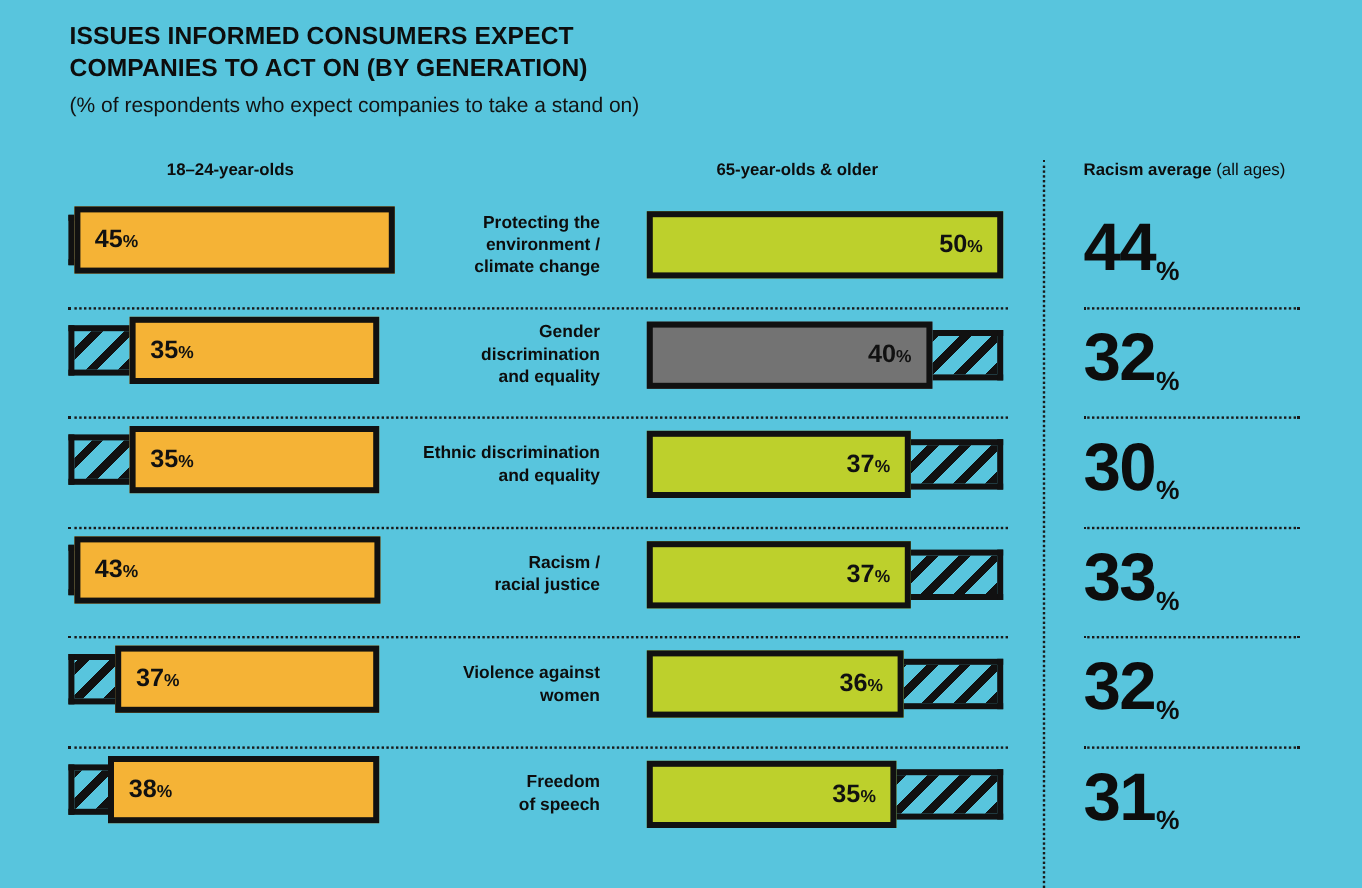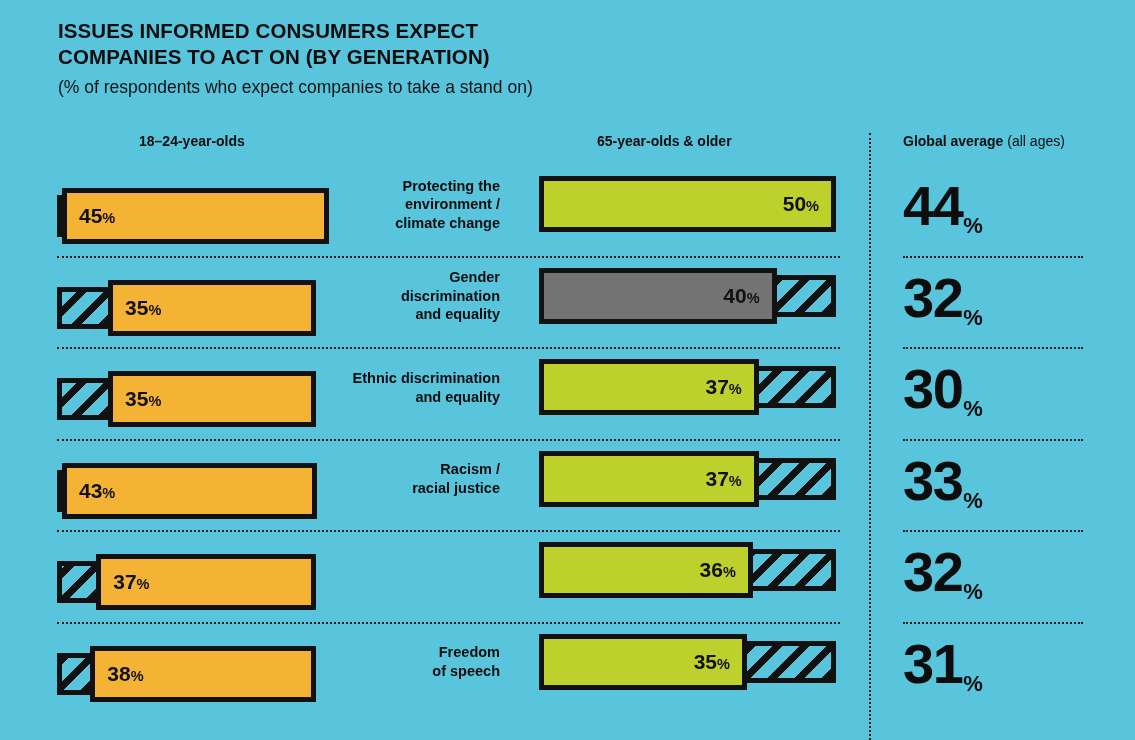--- a/index.html
+++ b/index.html
@@ -101,21 +101,21 @@
     background-image: repeating-linear-gradient(
        -45deg,
        #111111 0px, #111111 7px,
        #58c5dd 7px, #58c5dd 19px);
   }
 
   
   .bar-left-group {
     position: absolute;
     left: 57px;
-    top: 24px;
+    top: 8px;
     width: 259px;
     height: 56px;
     display: flex;
     align-items: flex-end;
   }
   .hatch-left {
     height: 42px;
     border: 5px solid #111111;
     border-right: none;
     align-self: center;
@@ -231,21 +231,21 @@
 <div id="header-block">
   <div id="chart-title">ISSUES INFORMED CONSUMERS EXPECT
 COMPANIES TO ACT ON (BY GENERATION)</div>
   <div id="chart-subtitle">(% of respondents who expect companies to take a stand on)</div>
 </div>
 
 <div id="col-headers">
   <div class="col-head" id="head-young">18–24-year-olds</div>
   <div class="col-head" id="head-old">65-year-olds &amp; older</div>
   <div class="col-head" id="head-global">
-    <span>Global average</span><span class="light"> (all ages)</span>
+    <span>Racism average</span><span class="light"> (all ages)</span>
   </div>
 </div>
 
 <div id="vertical-divider"></div>
 
 <div id="rows">
     <div class="row">
       <div class="bar-left-group">
         <div class="hatch hatch-left" style="width: 29.7px;"></div>
         <div class="solid-left" style="width: 267.3px; background: rgb(245, 179, 54);">
@@ -341,20 +341,24 @@
     </div>
     <div class="row">
       <div class="row-divider"></div>
       <div class="row-divider-right"></div>
       <div class="bar-left-group">
         <div class="hatch hatch-left" style="width: 77.22px;"></div>
         <div class="solid-left" style="width: 219.78px; background: rgb(245, 179, 54);">
           <span class="val"><span>37</span><span class="pct">%</span></span>
         </div>
       </div>
+      <div class="row-label">
+        <span>Violence against
+women</span>
+      </div>
       <div class="bar-right-group">
         <div class="solid-right" style="width: 213.84px; background: rgb(189, 208, 44);">
           <span class="val"><span>36</span><span class="pct">%</span></span>
         </div>
         <div class="hatch hatch-right" style="width: 83.16px;"></div>
       </div>
       <div class="global-cell">
         <span class="big">32</span>
         <span class="pct">%</span>
       </div>

